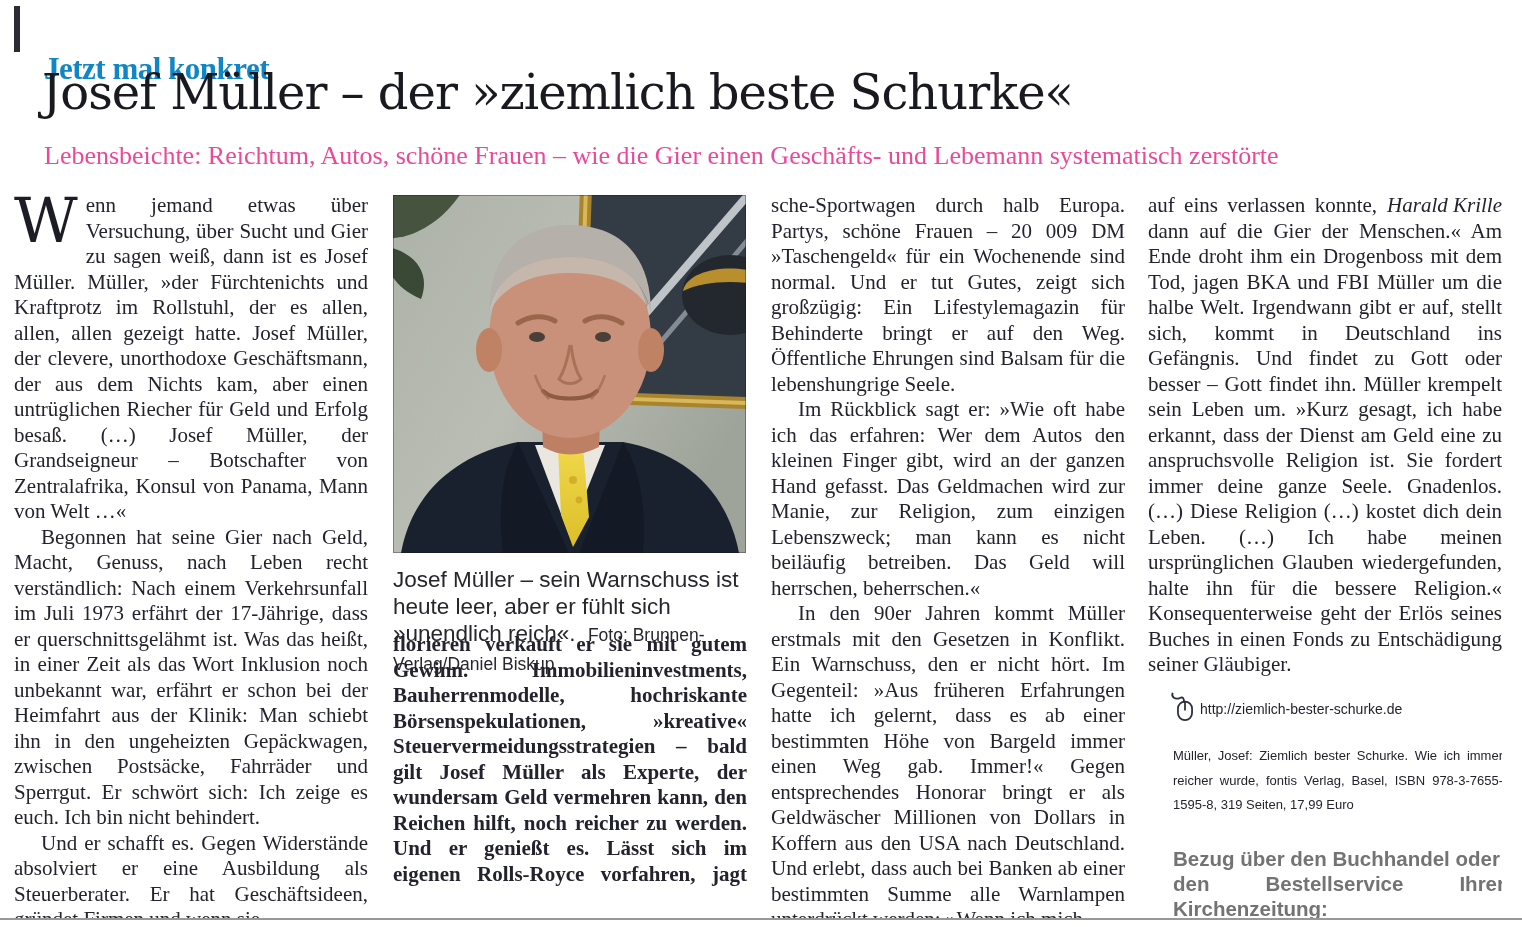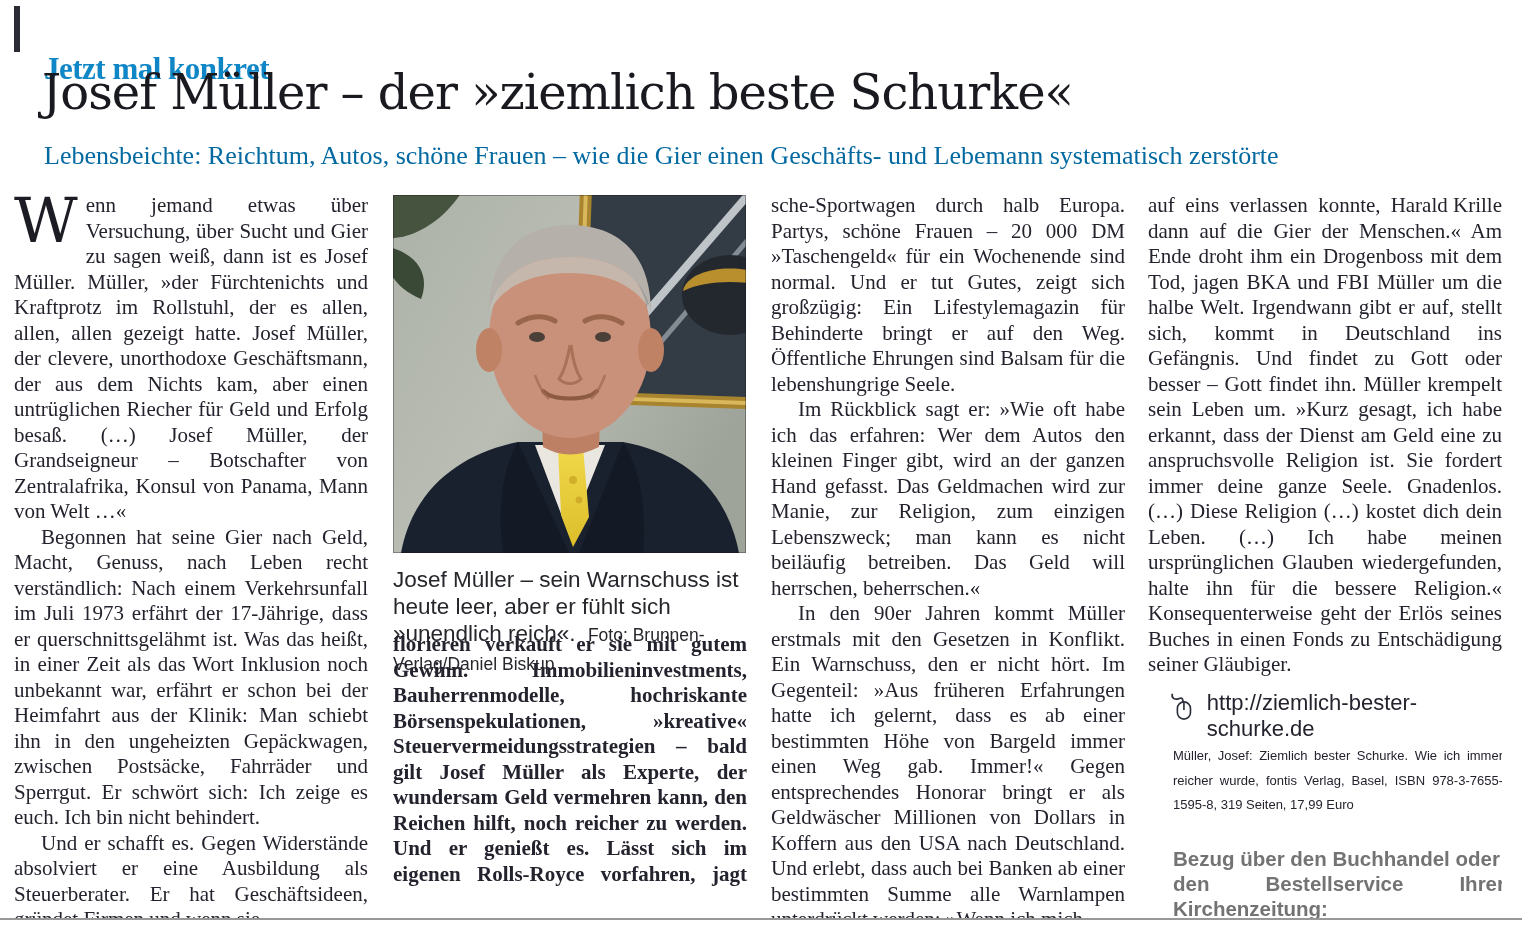--- a/index.html
+++ b/index.html
@@ -7,45 +7,45 @@
         font-family:"Liberation Serif",serif;color:#23232e;overflow:hidden;}
 
   .kicker-bar{position:absolute;left:14px;top:6px;width:6px;height:46px;background:#2b2b33;}
   .kicker{position:absolute;left:44px;top:11px;font-family:Liberation Serif, serif;
           font-weight:bold;font-size:31px;letter-spacing:-0.5px;color:#0f86c6;margin-top:40px;}
 
   .headline{position:absolute;left:42px;top:64px;width:1460px;margin:0;
             font-family:"DejaVu Serif",serif;font-weight:400;font-size:48px;
             letter-spacing:-1px;color:#191920;white-space:nowrap;}
   .subhead{position:absolute;left:44px;top:141px;width:1470px;
-           font-size:26px;color:#0369a1;white-space:nowrap;}
+           font-size:26px;color:#ec4899;white-space:nowrap;}
 
   .col{position:absolute;top:193px;width:354px;font-size:21px;line-height:25.5px;
        text-align:justify;color:#23232e;overflow:hidden;
        -webkit-hyphens:auto;hyphens:auto;}
   .col p{margin:0;}
   .col p.ind{text-indent:27px;}
   .col1{left:14px;height:727px;}
   .col2{left:393px;top:632px;height:256px;font-weight:bold;}
   .col3{left:771px;height:727px;}
   .col4{left:1148px;height:727px;}
 
   .dropcap{float:left;font-family:"DejaVu Serif",serif;font-size:62px;line-height:50px;
            padding:3px 8px 0 0;color:#1c1c24;}
-  .author{float:right;margin-left:10px;}
+  .author{float:right;font-style:italic;margin-left:10px;}
 
   .photo{position:absolute;left:393px;top:195px;width:353px;height:358px;}
   .photo svg{display:block;width:100%;height:100%;}
 
   .caption{position:absolute;left:393px;top:566px;width:353px;
            font-family:"Liberation Sans",sans-serif;font-size:22.5px;line-height:27px;color:#26262c;}
   .credit{font-size:17.5px;margin-left:6px;}
 
-  .urlrow{position:absolute;left:22px;top:497px;display:flex;align-items:flex-start;gap:9px;
-          font-family:"Liberation Sans",sans-serif;font-size:22px;color:#23232e;}
+  .urlrow{position:absolute;left:22px;top:497px;display:flex;align-items:flex-end;gap:0;
+          font-family:"Liberation Sans",sans-serif;font-size:14px;color:#23232e;}
   .book{position:absolute;left:25px;top:551px;width:330px;
         font-family:"Liberation Sans",sans-serif;font-size:13px;line-height:24.5px;
         text-align:justify;color:#23232e;}
   .order{position:absolute;left:25px;top:653px;width:332px;
          font-family:"Liberation Sans",sans-serif;font-weight:bold;font-size:20.5px;
          line-height:25px;color:#737373;}
 
   .rule{position:absolute;left:0;top:918px;width:1522px;height:2px;background:#989898;}
 </style>
 </head>
@@ -124,21 +124,21 @@
   <div class="caption">
     <span>Josef Müller – sein Warnschuss ist heute leer, aber er fühlt sich »unendlich reich«.</span>
     <span class="credit">Foto: Brunnen-Verlag/Daniel Biskup</span>
   </div>
 
   <div class="col col2">
     <p>florieren verkauft er sie mit gutem Gewinn. Immobilieninvestments, Bauherrenmodelle, hochriskante Börsenspekulationen, »kreative« Steuervermeidungsstrategien – bald gilt Josef Müller als Experte, der wundersam Geld vermehren kann, den Reichen hilft, noch reicher zu werden. Und er genießt es. Lässt sich im eigenen Rolls-Royce vorfahren, jagt selbst in einem seiner Por-</p>
   </div>
 
   <div class="col col3">
-    <p>sche-Sportwagen durch halb Europa. Partys, schöne Frauen – 20 000 DM »Taschengeld« für ein Wochenende sind normal. Und er tut Gutes, zeigt sich großzügig: Ein Lifestylemagazin für Behinderte bringt er auf den Weg. Öffentliche Ehrungen sind Balsam für die lebenshungrige Seele.</p>
+    <p>sche-Sportwagen durch halb Europa. Partys, schöne Frauen – 20 009 DM »Taschengeld« für ein Wochenende sind normal. Und er tut Gutes, zeigt sich großzügig: Ein Lifestylemagazin für Behinderte bringt er auf den Weg. Öffentliche Ehrungen sind Balsam für die lebenshungrige Seele.</p>
     <p class="ind">Im Rückblick sagt er: »Wie oft habe ich das erfahren: Wer dem Autos den kleinen Finger gibt, wird an der ganzen Hand gefasst. Das Geldmachen wird zur Manie, zur Religion, zum einzigen Lebenszweck; man kann es nicht beiläufig betreiben. Das Geld will herrschen, beherrschen.«</p>
     <p class="ind">In den 90er Jahren kommt Müller erstmals mit den Gesetzen in Konflikt. Ein Warnschuss, den er nicht hört. Im Gegenteil: »Aus früheren Erfahrungen hatte ich gelernt, dass es ab einer bestimmten Höhe von Bargeld immer einen Weg gab. Immer!« Gegen entsprechendes Honorar bringt er als Geldwäscher Millionen von Dollars in Koffern aus den USA nach Deutschland. Und erlebt, dass auch bei Banken ab einer bestimmten Summe alle Warnlampen unterdrückt werden: »Wenn ich mich</p>
   </div>
 
   <div class="col col4">
     <p><span class="author">Harald Krille</span><span>auf eins verlassen konnte, dann auf die Gier der Menschen.« Am Ende droht ihm ein Drogenboss mit dem Tod, jagen BKA und FBI Müller um die halbe Welt. Irgendwann gibt er auf, stellt sich, kommt in Deutschland ins Gefängnis. Und findet zu Gott oder besser – Gott findet ihn. Müller krempelt sein Leben um. »Kurz gesagt, ich habe erkannt, dass der Dienst am Geld eine zu anspruchsvolle Religion ist. Sie fordert immer deine ganze Seele. Gnadenlos. (…) Diese Religion (…) kostet dich dein Leben. (…) Ich habe meinen ursprünglichen Glauben wiedergefunden, halte ihn für die bessere Religion.« Konsequenterweise geht der Erlös seines Buches in einen Fonds zu Entschädigung seiner Gläubiger.</span></p>
 
     <div class="urlrow">
       <svg viewBox="0 0 34 36" width="30" height="32">
         <path d="M3 3 C1 8 6 11 11 9 C15 7 16 10 16 14" fill="none" stroke="#2a2f3a" stroke-width="2"></path>

